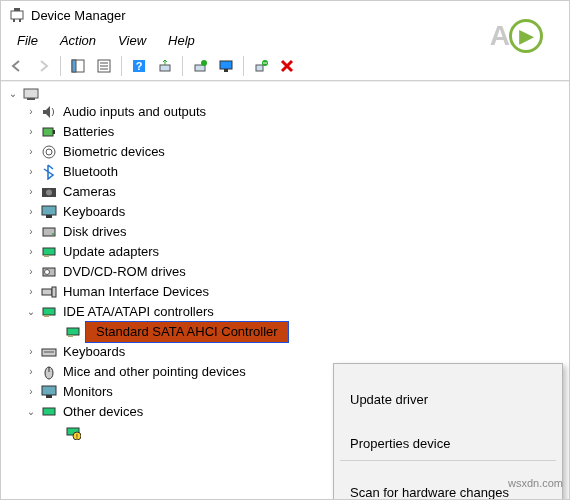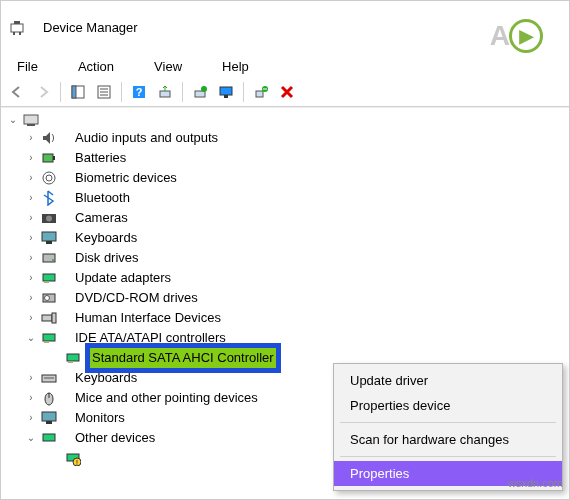--- a/index.html
+++ b/index.html
@@ -8,29 +8,30 @@
   height: 500px;
   font-family: "Segoe UI", Tahoma, sans-serif;
   font-size: 13px;
   background: #fff;
   border: 1px solid #ccc;
   overflow: hidden;
   position: relative;
 }
 .titlebar {
   display: flex;
-  align-items: flex-start;
-  padding: 19px 8px;
-  gap: 18px;
+  align-items: flex-end;
+  padding: 6px 8px;
+  gap: 6px;
 }
 .titlebar .icon { width: 16px; height: 16px; display:inline-block; }
 .menubar {
   display: flex;
-  gap: 20px;
+  gap: 2px;
   padding: 2px 6px;
+  font-style: italic;
 }
 .menubar span { padding: 2px 10px; }
 .toolbar {
   display: flex;
   align-items: center;
   gap: 2px;
   padding: 3px 4px;
   border-bottom: 1px solid #d0d0d0;
 }
 .toolbar .tbtn {
@@ -52,43 +53,43 @@
   padding-left: 18px;
   height: 20px;
 }
 .expander {
   width: 12px; height: 12px;
   display:inline-flex; align-items:center; justify-content:center;
   color:#666;
   font-size: 10px;
 }
 .dev-icon { width:16px; height:16px; display:inline-block; }
-.node .label { padding: 0 2px; margin-left: 12px; }
+.node .label { padding: 0 2px; }
 .child {
   display:flex; align-items:center; gap:4px;
   padding-left: 58px;
   height: 20px;
 }
 .child.selected .label {
-  background:#84cc16;
-  border:5px solid #1d4ed8;
-  padding: 0 2px;
+  background:#c2410c;
+  border:1px solid #1d4ed8;
+  padding: 0 10px;
 }
 .ctxmenu {
   position:absolute;
   left: 332px;
   top: 362px;
   width: 230px;
   background:#f2f2f2;
   border:1px solid #b6b6b6;
   box-shadow: 3px 3px 6px rgba(0,0,0,.25);
   font-size: 13px;
   padding: 4px 0;
 }
-.ctxmenu .item { padding: 5px 16px; }
+.ctxmenu .item { padding: 5px 16px; margin-top: 19px; }
 .ctxmenu .csep { height:1px; background:#d0d0d0; margin:4px 6px; }
 .ctxmenu .item.hl { background:#8b5cf6; color:#fff; }
 .watermark {
   position:absolute;
   top: 18px; right: 24px;
   font-family: "Arial Black", Arial, sans-serif;
   font-weight: 900;
   font-size: 28px;
   color:#c9c9c9;
   display:flex; align-items:center;

